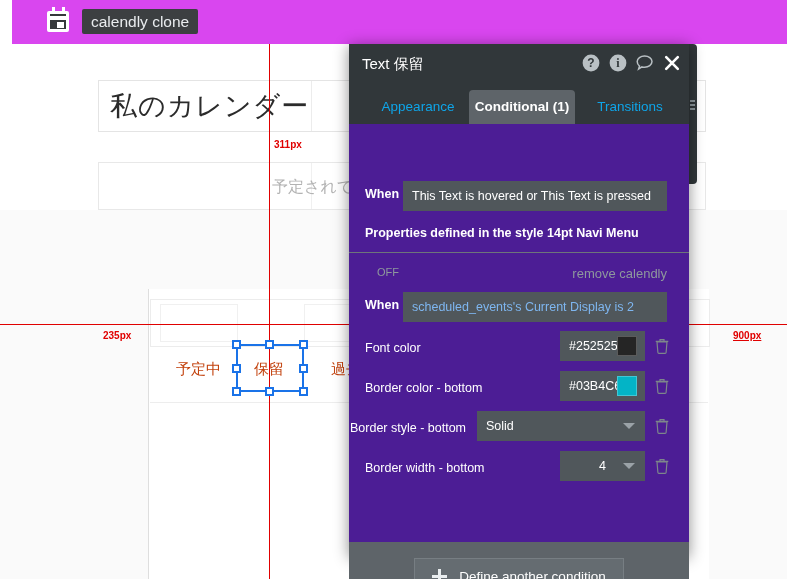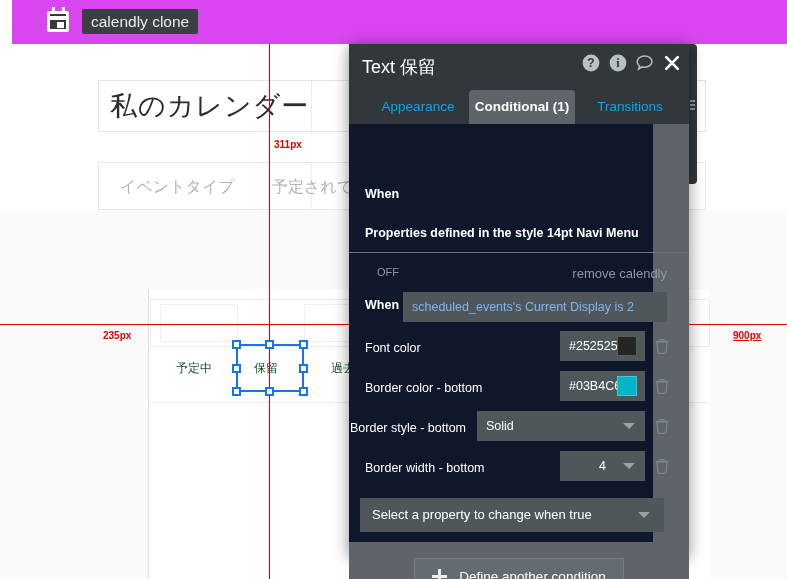--- a/index.html
+++ b/index.html
@@ -89,21 +89,21 @@
   }
 
   .subtabs{
     position:absolute;left:150px;top:255px;width:560px;height:48px;
     background:#ffffff;border:1px solid #ececec;box-sizing:border-box;
   }
   .subtab-cell{
     position:absolute;top:260px;height:38px;border:1px solid #f0f0f0;box-sizing:border-box;background:#fff;
   }
   .subtab-lbl{
-    position:absolute;top:316px;font-size:12px;color:#14532d;white-space:nowrap;
+    position:absolute;top:316px;font-size:15px;color:#c2410c;white-space:nowrap;
     font-family:Liberation Sans, sans-serif;
   }
   #st0{left:176px;} #st1{left:254px;} #st2{left:331px;}
 
   .panel-line{
     position:absolute;left:150px;top:358px;width:558px;height:1px;background:#ededed;
   }
 
   
   .selbox{
@@ -127,38 +127,38 @@
   .dialog{
     position:absolute;left:349px;top:44px;width:340px;height:512px;
     background:#5e6469;
     box-shadow:0 2px 14px rgba(0,0,0,.45);
     font-family:"Liberation Sans", sans-serif;
   }
   .dlg-header{
     position:absolute;left:0;top:0;width:340px;height:40px;background:#31373a;
   }
   .dlg-title{
-    position:absolute;left:13px;top:11px;font-size:18px;color:#ffffff;white-space:nowrap;
+    position:absolute;left:13px;top:11px;font-size:15px;color:#ffffff;white-space:nowrap;
   }
   .dlg-icons{position:absolute;right:8px;top:10px;display:flex;gap:9px;align-items:center;}
   .ic{width:18px;height:18px;display:block;}
   .dlg-tabs{
     position:absolute;left:0;top:40px;width:340px;height:40px;background:#31373a;
   }
   .dtab{
     position:absolute;top:6px;height:34px;line-height:34px;
     font-size:13.5px;color:#0ea5e9;text-align:center;white-space:nowrap;
     border-radius:4px 4px 0 0;
   }
   .dtab.active{background:#5e6469;color:#ffffff;font-weight:bold;}
   #dtab0{left:14px;width:110px;}
   #dtab1{left:120px;width:106px;}
   #dtab2{left:228px;width:106px;}
 
-  .dlg-body{position:absolute;left:0;top:80px;width:304px;height:432px;background:#0f172a;}
+  .dlg-body{position:absolute;left:0;top:80px;width:340px;height:432px;background:#4c1d95;}
 
   .lbl{position:absolute;font-size:12.5px;color:#ffffff;white-space:nowrap;}
   .lbl-bold{font-weight:bold;}
   .muted{color:#8e989d;}
 
   .field{
     position:absolute;background:#50575b;height:30px;line-height:30px;
     font-size:12.5px;color:#ffffff;padding:0 9px;box-sizing:border-box;
     white-space:nowrap;overflow:hidden;
   }
@@ -231,21 +231,20 @@
   <div class="hdr-box">
     <div class="sep1"></div>
       <div class="sep2"></div>
   </div>
   <div class="hdr-title">私のカレンダー</div>
 
   <div class="tabs-box">
     <div class="tsep" style="left:212px;"></div>
     <div class="tsep" style="left:413px;"></div>
   </div>
-  <div class="tab-lbl" id="tablbl0">イベントタイプ</div>
   <div class="tab-lbl" id="tablbl1">予定されて</div>
 
   <div class="white-panel"></div>
   <div class="vline-left"></div>
 
   <div class="subtabs"></div>
   <div class="subtab-cell" style="left:160px;width:78px;"></div>
   <div class="subtab-cell" style="left:304px;width:78px;"></div>
 
   <div class="subtab-lbl" id="st0">予定中</div>
@@ -311,20 +310,21 @@
 
   <div class="dlg-tabs">
     <div class="dtab" id="dtab0">Appearance</div>
     <div class="dtab active" id="dtab1">Conditional (1)</div>
     <div class="dtab" id="dtab2">Transitions</div>
   </div>
 
   <div class="dlg-body">
 
     <div class="lbl lbl-bold" style="left:16px;top:63px;">When</div>
+    <div class="field" style="left:54px;top:57px;width:264px;">This Text is hovered or This Text is pressed</div>
     <div class="lbl lbl-bold" style="left:16px;top:102px;">Properties defined in the style 14pt Navi Menu</div>
 
     <div class="divider" style="left:0;top:128px;width:340px;"></div>
     <div class="lbl muted" style="left:28px;top:142px;font-size:11px;">OFF</div>
     <div class="lbl muted" style="left:210px;top:142px;font-size:13px;width:108px;text-align:right;">remove calendly</div>
 
     <div class="lbl lbl-bold" style="left:16px;top:174px;">When</div>
     <div class="field blue" style="left: 54px; top: 168px; width: 264px; color: rgb(126, 182, 240);">scheduled_events's Current Display is 2</div>
 
     <div class="lbl" style="left:16px;top:217px;text-align:center;">Font color</div>
@@ -368,24 +368,20 @@
       <span class="val center" style="padding-right:18px;">4</span>
       <span class="chev"></span>
     </div>
     <span class="trash" style="left:306px;top:334px;">
       <svg viewBox="0 0 14 16" width="14" height="16">
           <path d="M2 4h10l-.9 10.5a1 1 0 0 1-1 .9H3.9a1 1 0 0 1-1-.9L2 4z" fill="none" stroke="#7d868b" stroke-width="1.2"></path>
           <path d="M.7 3.4h12.6M5 3.4V1.6h4v1.8" fill="none" stroke="#7d868b" stroke-width="1.2"></path>
         </svg>
     </span>
 
-    <div class="bigselect">
-      <span class="val">Select a property to change when true</span>
-      <span class="chev"></span>
-    </div>
 
     <div class="dlg-footer">
       <div class="define-btn">
         <span class="plus"></span>
         <span class="txt">Define another condition</span>
       </div>
 
     </div>
 
   </div>

